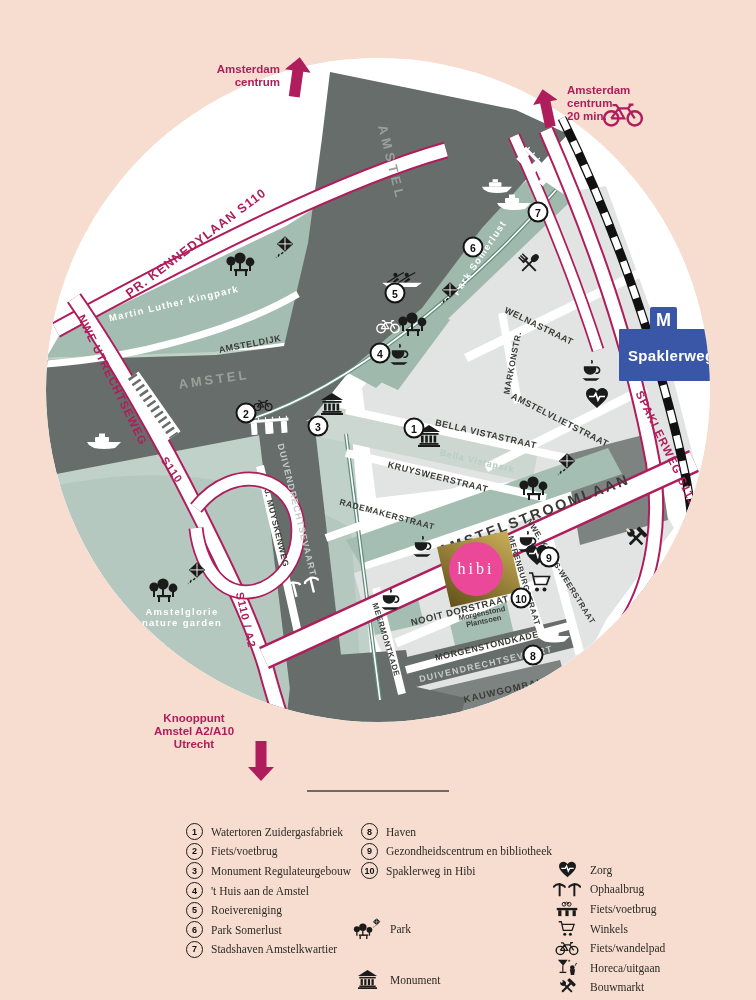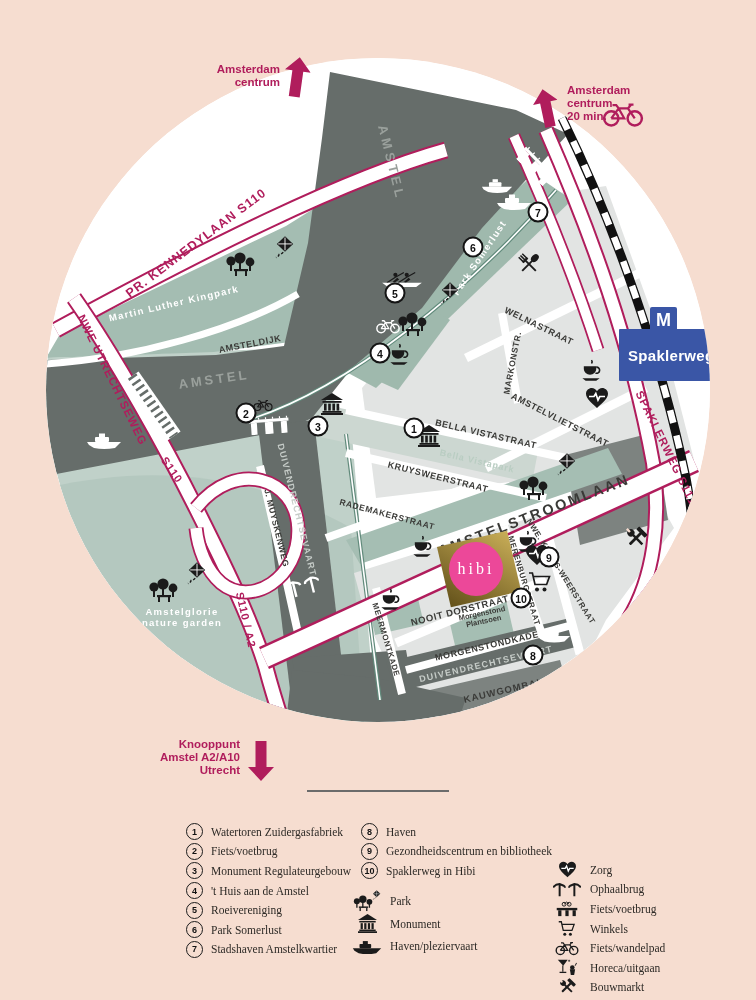--- a/index.html
+++ b/index.html
@@ -42,21 +42,21 @@
   
   .compass{position:absolute;color:#b01d5c;font:700 11.5px "Liberation Sans",sans-serif;line-height:1.15;}
   .compass.r{text-align:right;}
   .arrow{position:absolute;color:#b01d5c;transform:rotate(var(--r,0deg));}
   .divider{position:absolute;left:307px;top:790px;width:142px;height:2px;background:#6b6b6b;}
   
   .lg-title{position:absolute;left:62px;top:818px;font-family:"Liberation Serif",serif;
             font-size:17.5px;color:#45423c;line-height:1.18;}
   .lcol{position:absolute;display:flex;flex-direction:column;}
   .lrow{display:flex;align-items:center;height:19.6px;gap:8px;}
-  .lrow.tall{height:22.5px;}
+  .lrow.tall{height:22.5px;margin-top:28px;}
   .lnum{width:17px;height:17px;border-radius:50%;border:1.4px solid #1c1c1c;box-sizing:border-box;
         display:flex;align-items:center;justify-content:center;flex:0 0 17px;
         font:700 9px "Liberation Sans",sans-serif;color:#111;background:transparent;}
   .licon{width:30px;display:flex;justify-content:center;color:#1b1b1b;flex:0 0 30px;}
   .ltext{font-family:"Liberation Serif",serif;font-size:11.5px;color:#2d2a26;white-space:nowrap;}
   .hidden-defs{position:absolute;width:0;height:0;overflow:hidden;}
 </style>
 </head>
 <body>
 
@@ -429,21 +429,21 @@
     </svg>
   <div class="compass" style="left:567px;top:84px;width:95px;">
     <div>Amsterdam</div>
     <div>centrum</div>
     <div>20 min.</div>
   </div>
   <svg class="arrow mag" style="left:602px;top:100px;color:#b01d5c;" width="42" height="28">
       <use href="#i-bicycle"></use>
     </svg>
 
-  <div class="compass r" style="left:148px;top:738px;width:92px;">
+  <div class="compass r" style="left:148px;top:712px;width:92px;text-align:center;">
     <div>Knooppunt</div>
     <div>Amstel A2/A10</div>
     <div>Utrecht</div>
   </div>
   <svg class="arrow" style="left:248px;top:740px;--r:180deg;" width="26" height="42">
       <use href="#i-arrow"></use>
     </svg>
 
   <div class="divider"></div>
 

